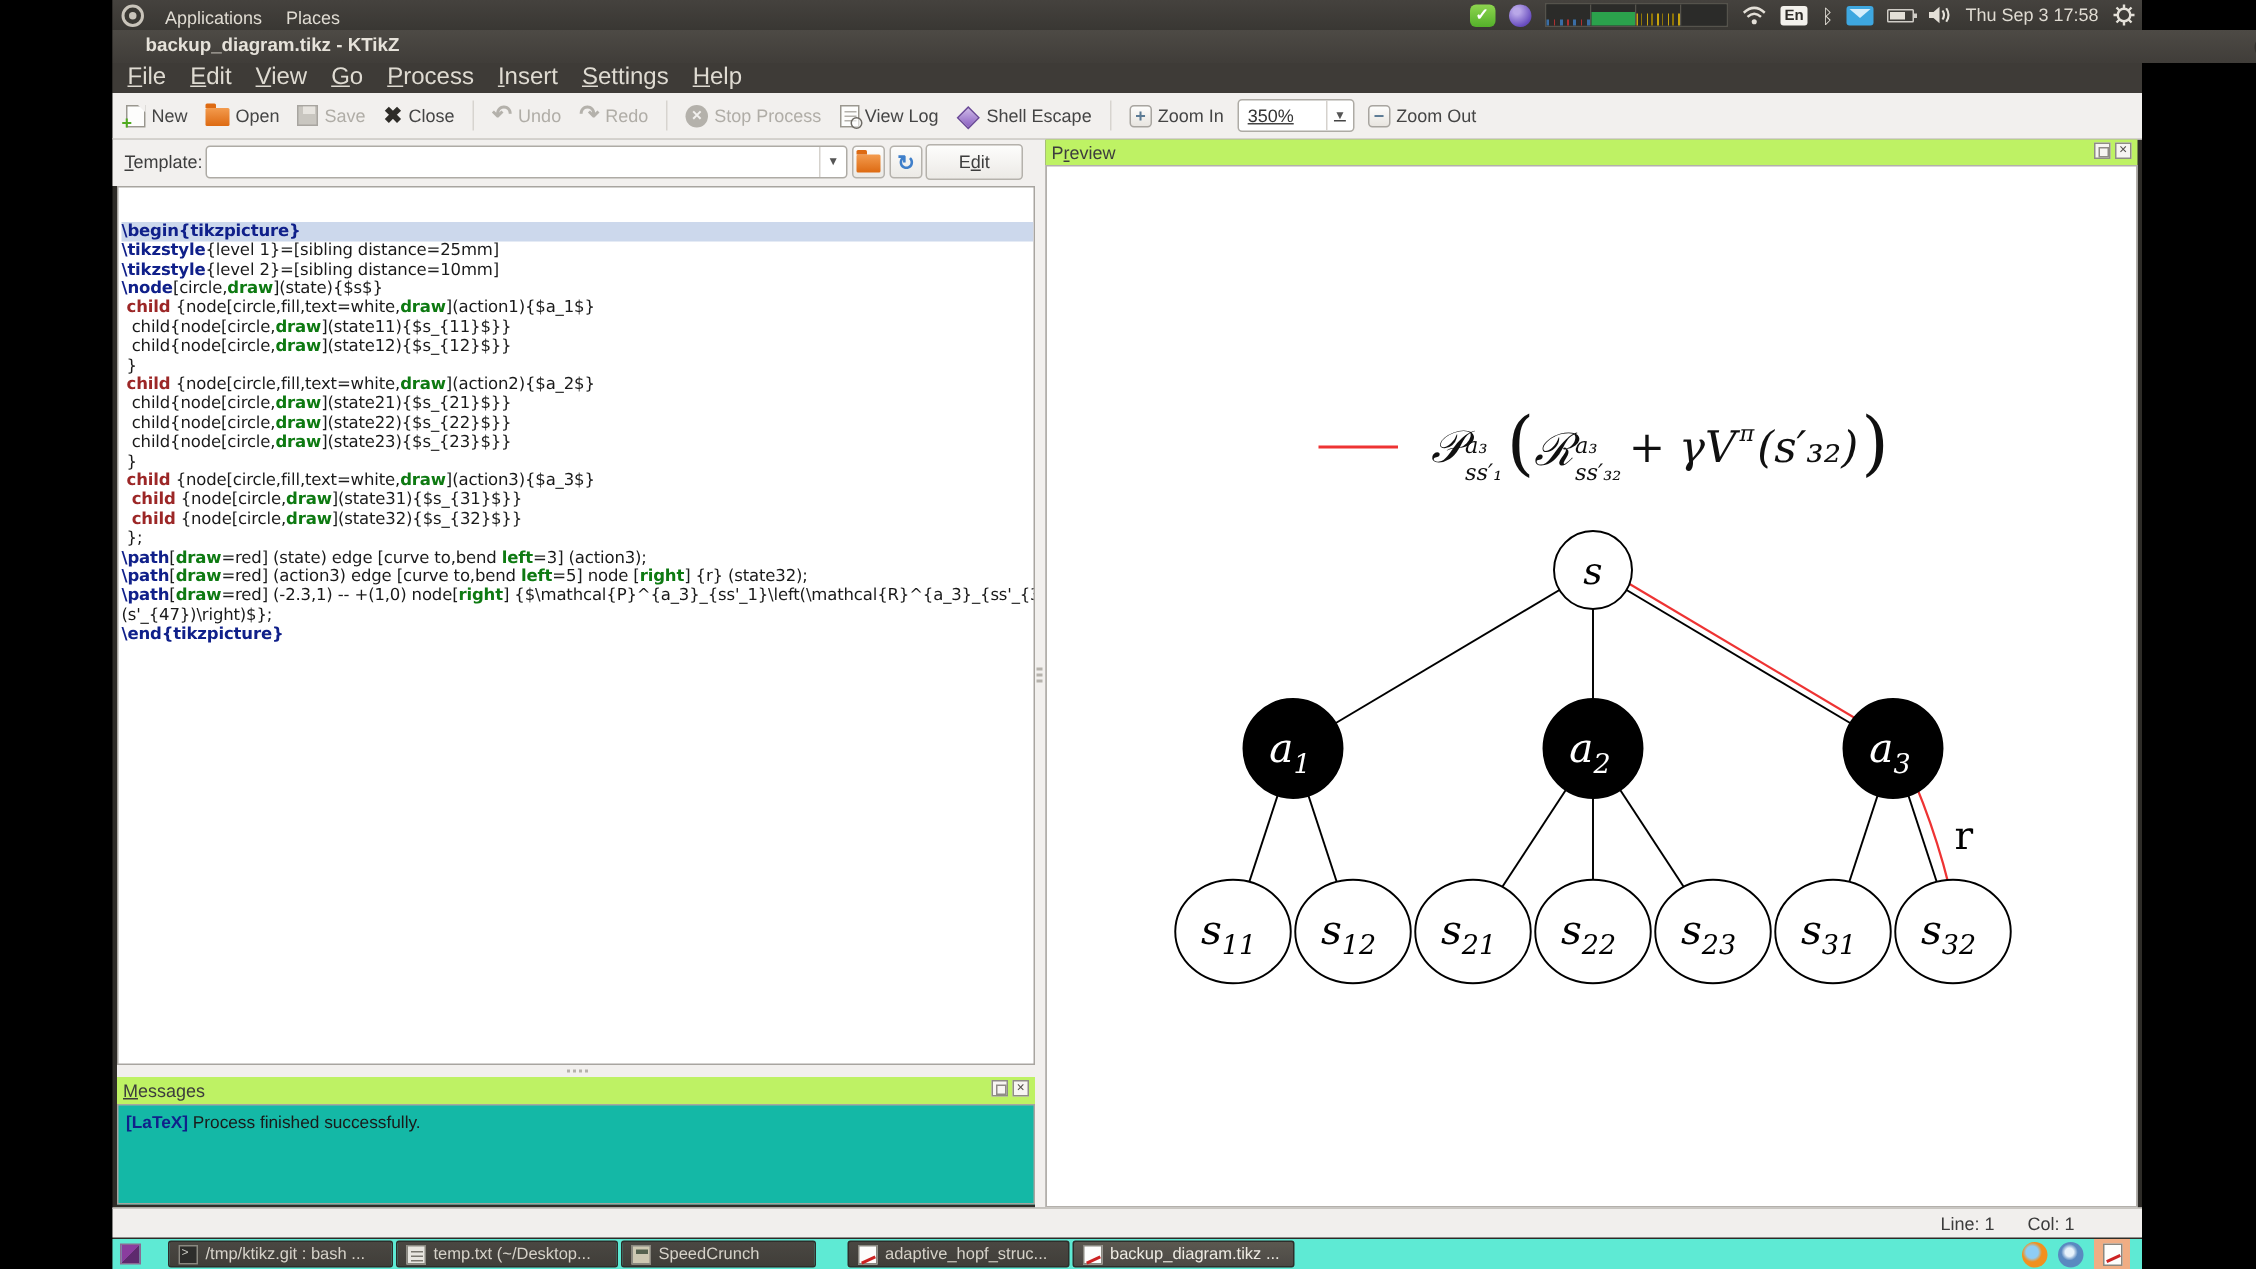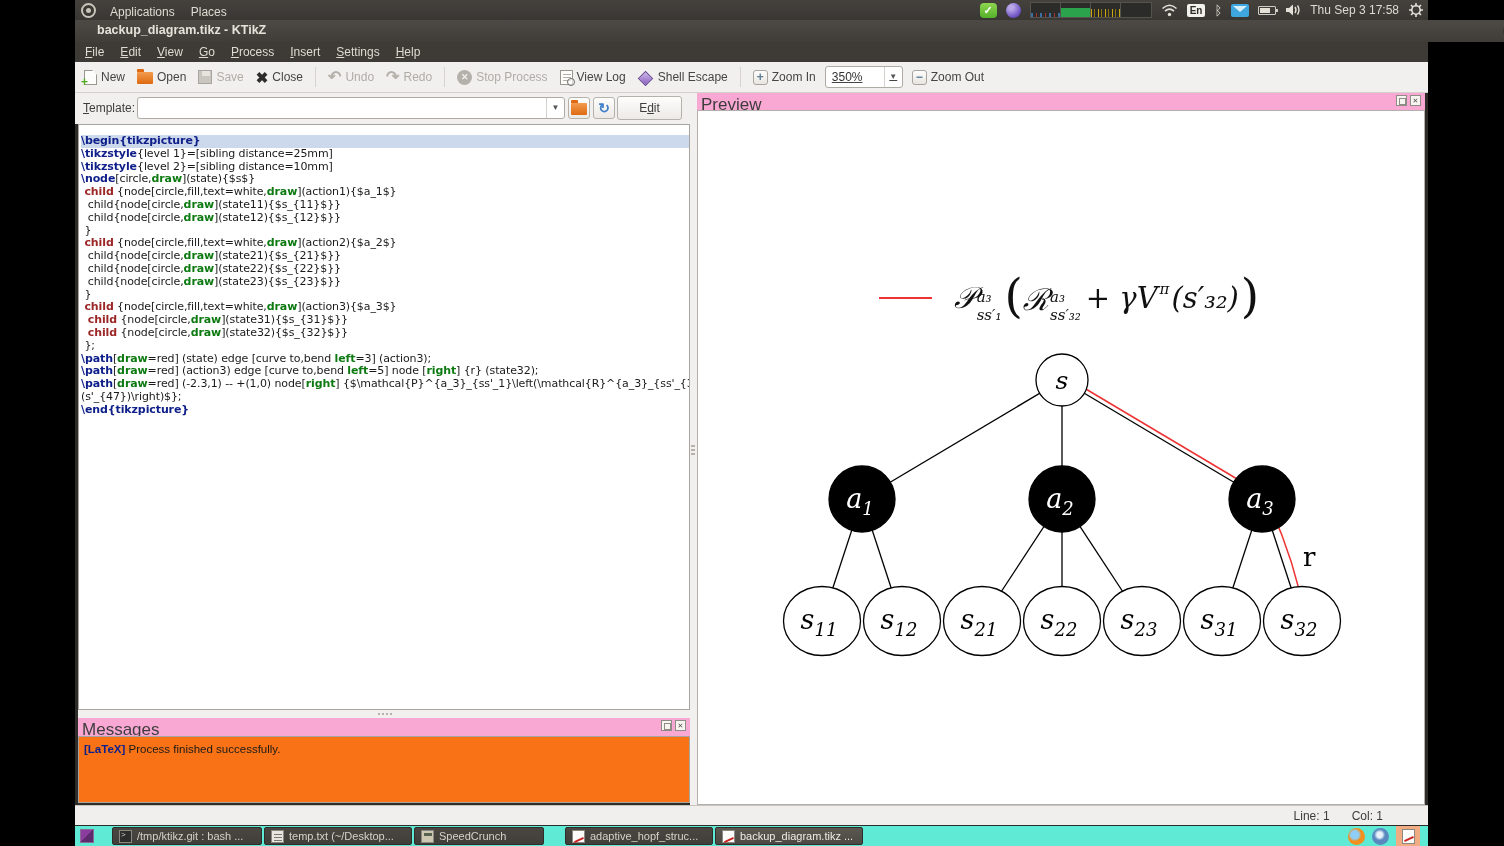--- a/index.html
+++ b/index.html
@@ -47,21 +47,21 @@
   .win-btns { position:absolute; right:10px; top:4px; display:flex; gap:5px; }
   .wbtn { width:15px; height:15px; border-radius:50%; background:radial-gradient(circle at 40% 35%, #7b776f, #55524b);
     position:relative; border:1px solid #34322e; }
   .wbtn.min::after { content:""; position:absolute; left:3px; top:6px; width:7px; height:2px; background:#32302c; }
   .wbtn.max::after { content:""; position:absolute; left:4px; top:4px; width:6px; height:6px; border:1.5px solid #32302c; }
   .wbtn.close { background:radial-gradient(circle at 40% 35%, #f07a4a, #dd4814); }
   .wbtn.close::after { content:"✕"; position:absolute; left:0; top:0; width:13px; height:13px;
     color:#6e2408; font-size:9px; font-weight:bold; text-align:center; line-height:14px; }
   .menubar { position:absolute; left:0; top:42px; width:1353px; height:20px; background:#3e3b37;
     display:flex; align-items:center; gap:16px; padding-left:10px; }
-  .menu-item { display:inline-block; color:#dfdbd2; font-size:12px; line-height:18px; }
+  .menu-item { display:inline-block; color:#dfdbd2; font-size:16px; line-height:18px; }
   .menu-item::first-letter { text-decoration:underline; }
 
   
   .toolbar { position:absolute; left:0; top:62px; width:1353px; height:31px; background:#f2f0ee;
     border-bottom:1px solid #d5d2cd; display:flex; align-items:center; gap:6px; padding-left:6px;
     font-size:12px; color:#454545; }
   .tbtn { display:flex; align-items:center; gap:4px; padding:2px 3px; }
   .tbtn.disabled { color:#b0ada7; }
   .tsep { width:1px; height:20px; background:#d7d4cf; margin:0 3px; }
   .ico-page { width:13px; height:15px; background:#fdfdfc; border:1px solid #9a978f; position:relative; }
@@ -101,47 +101,47 @@
   .tpl-combo .combo-arrow { position:absolute; right:0; top:0; height:20px; }
   .tpl-btn { position:absolute; top:4px; width:22px; height:22px; border:1px solid #b5b2ac; border-radius:3px;
     background:linear-gradient(#fdfdfc,#eceae6); display:flex; align-items:center; justify-content:center; }
   .ico-refresh { color:#3f7fca; font-weight:bold; font-size:14px; line-height:14px; }
   .edit-btn { position:absolute; left:542px; top:3px; width:65px; height:24px; border:1px solid #b5b2ac;
     border-radius:3px; background:linear-gradient(#fdfdfc,#eceae6); text-align:center; line-height:22px;
     font-size:12px; color:#3d3d3d; }
 
   
   .editor { position:absolute; left:3px; top:124px; width:612px; height:586px; background:#fff;
-    border:1px solid #a8a5a0; overflow:hidden; padding:10px 0 0 2px;
+    border:1px solid #a8a5a0; overflow:hidden; padding:23px 0 0 2px;
     font-family:"DejaVu Sans", sans-serif; font-size:11px; letter-spacing:-0.1px; }
   .code-line { height:12.8px; line-height:12.8px; white-space:pre; }
   .code-line.hl { background:#ccd8ec; }
   .tok-kw { color:#10208a; font-weight:bold; }
   .tok-p  { color:#1a1a1a; }
   .tok-g  { color:#0e7a12; font-weight:bold;text-align:right; }
   .tok-r  { color:#9c2727; font-weight:bold; }
 
   
   .vsplit { position:absolute; left:615px; top:93px; width:7px; height:712px; background:#f2f0ee; }
   .vsplit::after { content:""; position:absolute; left:1px; top:352px; width:4px; height:2px;
     background:#b5b2ac; box-shadow:0 4px 0 #b5b2ac, 0 8px 0 #b5b2ac; }
   .hsplit { position:absolute; left:3px; top:710px; width:612px; height:8px; background:#f2f0ee; }
   .hsplit::after { content:""; position:absolute; left:300px; top:3px; width:2px; height:2px;
     background:#b5b2ac; box-shadow:4px 0 0 #b5b2ac, 8px 0 0 #b5b2ac, 12px 0 0 #b5b2ac; }
 
   
-  .panel-header { position:absolute; background:#f9a8d4; font-size:17px; color:#3d3d3d; }
+  .panel-header { position:absolute; background:#bef264; font-size:12px; color:#3d3d3d; }
   .ph-title { position:absolute; left:4px; top:2px; }
   .ph-icons { position:absolute; right:4px; top:2px; display:flex; gap:3px; }
   .ph-box { width:11px; height:11px; border:1px solid #8f8c86; background:#f7f5f2; position:relative; }
   .ph-box.float::after { content:""; position:absolute; left:2px; top:2px; width:5px; height:5px; border:1px solid #8f8c86; }
   .ph-box.xx::after { content:"✕"; position:absolute; left:0; top:0; width:9px; height:9px;
     font-size:7px; line-height:10px; text-align:center; color:#55524c; }
 
-  .messages-body { position:absolute; left:3px; top:736px; width:612px; height:67px; background:#f97316;
+  .messages-body { position:absolute; left:3px; top:736px; width:612px; height:67px; background:#14b8a6;
     border:1px solid #a8a5a0; font-size:11.5px; color:#1a1a1a; padding:6px 0 0 5px; }
   .msg-prefix { color:#10208a; font-weight:bold; }
 
   
   .preview-body { position:absolute; left:622px; top:110px; width:728px; height:695px; background:#fff;
     border:1px solid #b3b0ab; }
   .tree-svg { position:absolute; left:0; top:0; width:728px; height:695px; }
   .formula-line { position:absolute; left:181px; top:186px; width:53px; height:2px; background:#ee3333; }
   .formula { position:absolute; left:256px; top:156px; height:62px; display:flex; align-items:center;
     font-family:"DejaVu Serif", serif; font-style:italic; color:#101010; }

